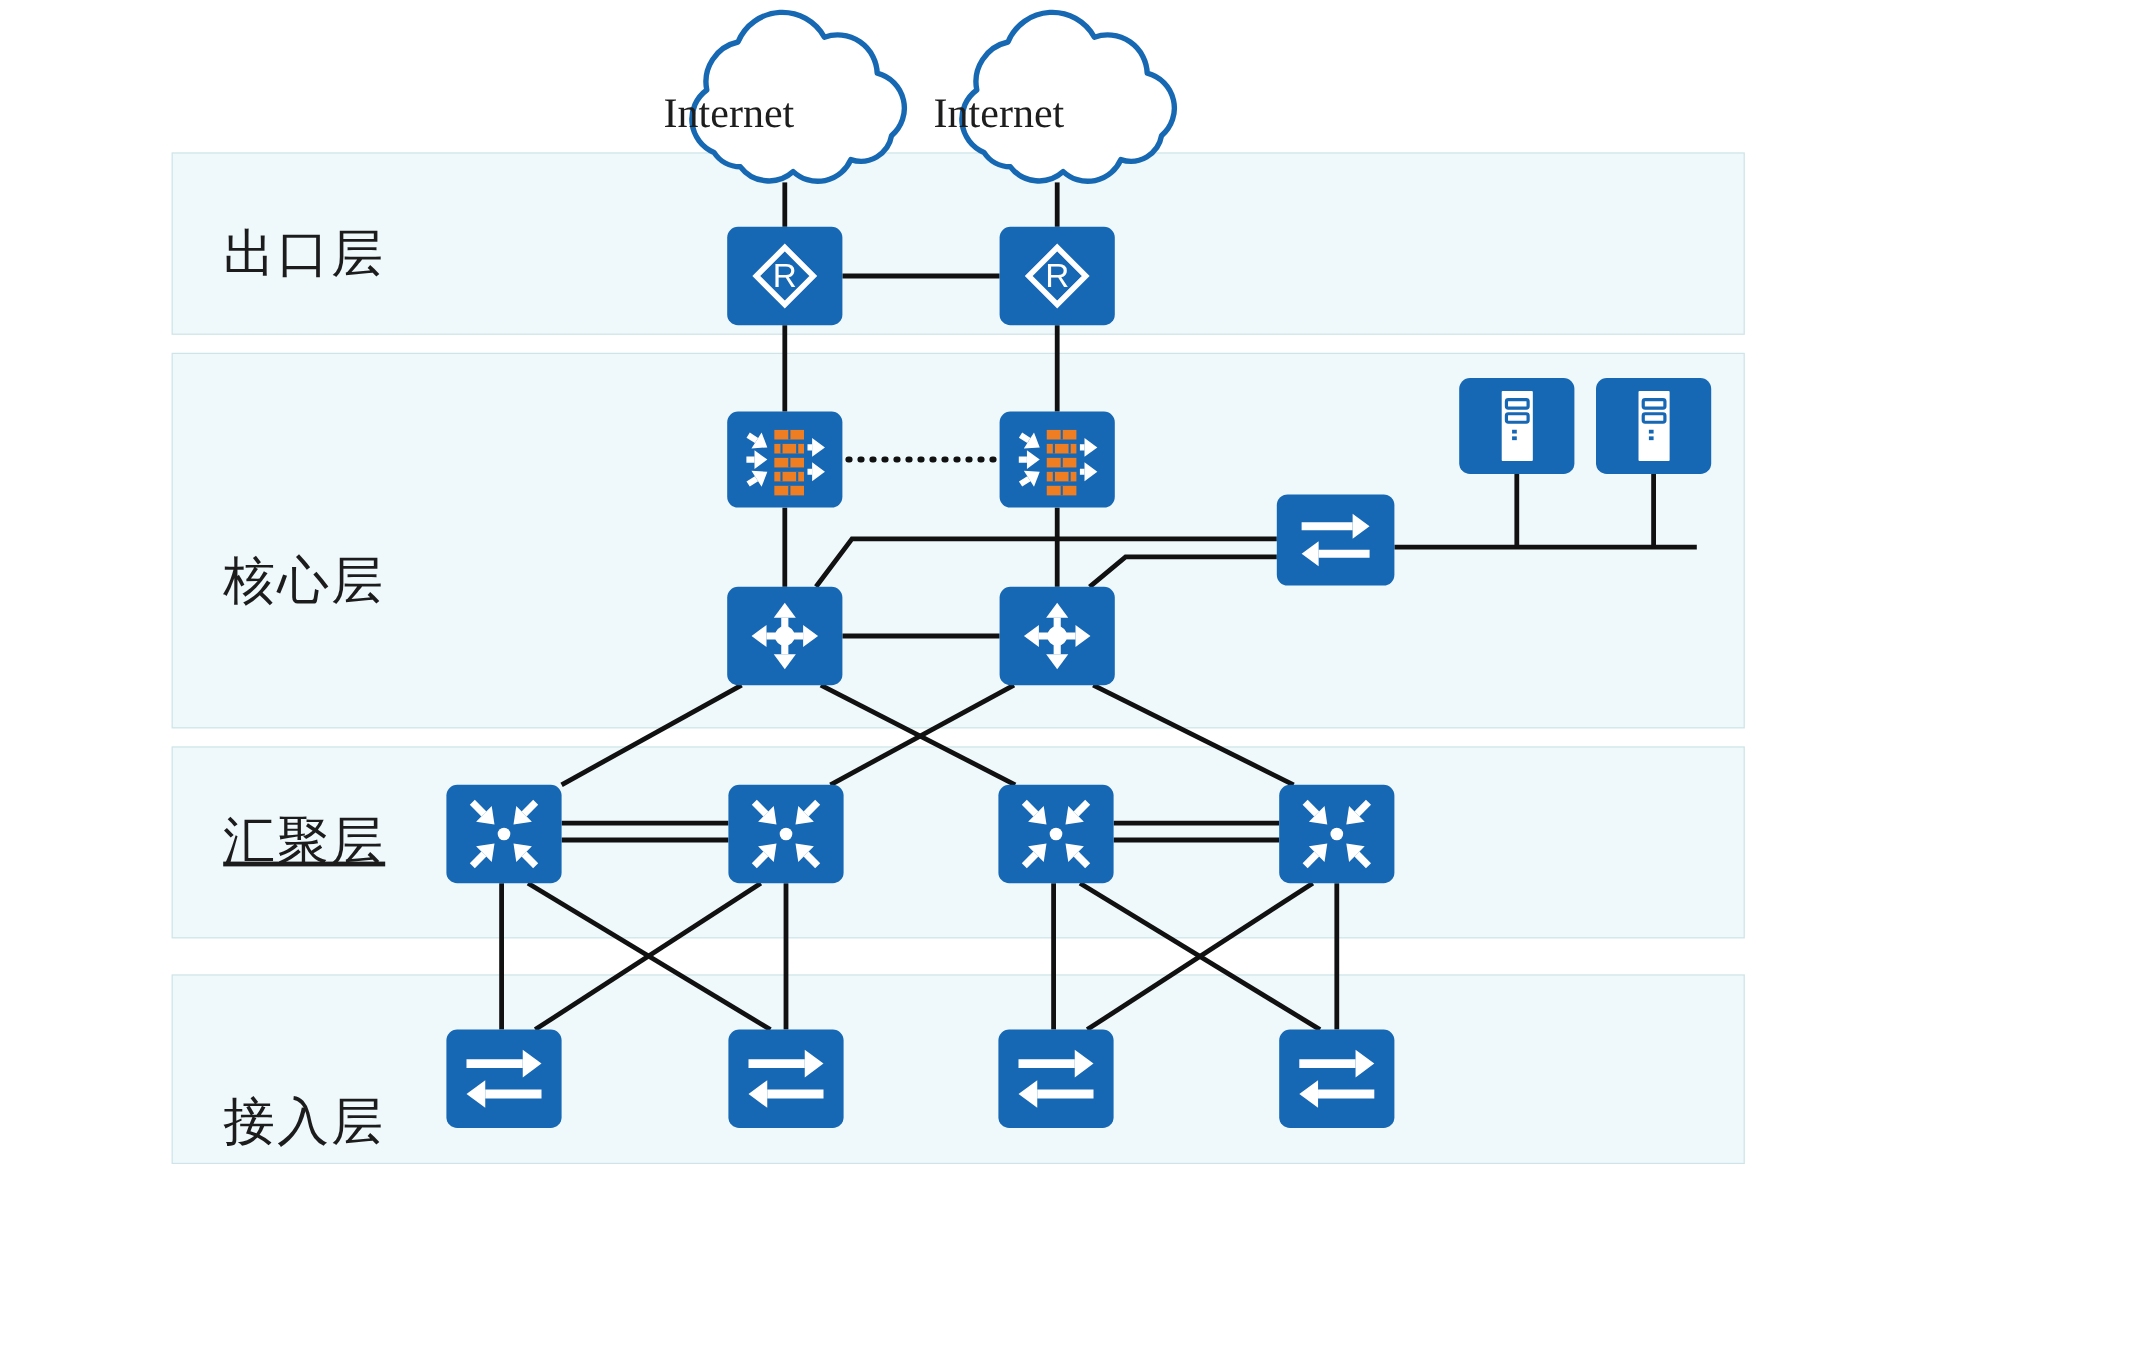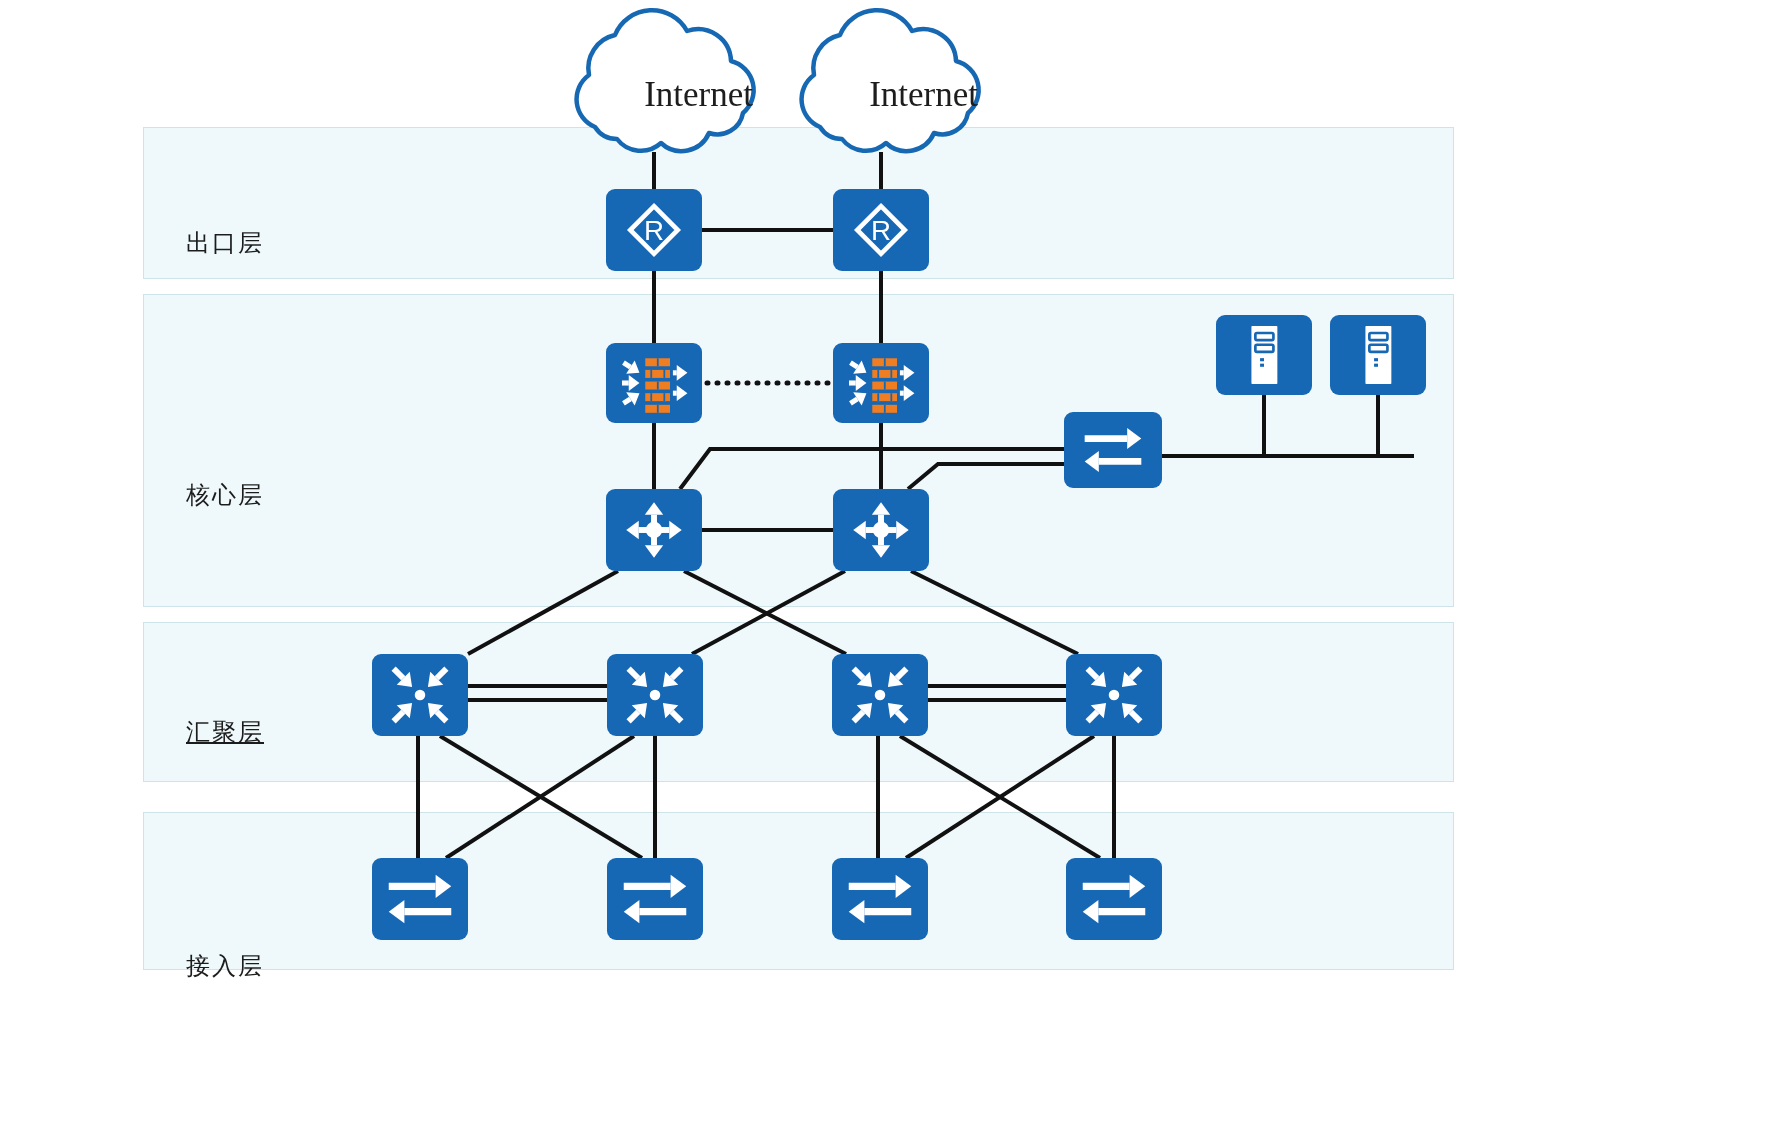--- a/index.html
+++ b/index.html
@@ -12,54 +12,53 @@
   }
   #stage{position:absolute;left:0;top:0;width:1781px;height:1142px;}
   .band{
     position:absolute;
     background:#eff9fb;
     border:1px solid #cfe4e8;
     box-sizing:border-box;
   }
   .band-label{
     position:absolute;
-    font-size:24px;
+    font-size:43px;
     color:#1c1c1c;
     letter-spacing:2px;
     font-family:"DejaVu Sans","Liberation Sans",sans-serif;
     white-space:nowrap;
-    margin-top:44px;
   }
   .node{
     position:absolute;
     background:#1667b4;
     border-radius:9px;
     box-sizing:border-box;
   }
   .cloud-label{
     position:absolute;
     font-family:"Liberation Serif","DejaVu Serif",serif;
     font-size:35px;
     color:#1d1d1d;
     white-space:nowrap;
-    text-align:right;
+    text-align:left;
   }
   svg.layer{position:absolute;left:0;top:0;width:1781px;height:1142px;overflow:visible;}
   svg.wires{pointer-events:none;}
 </style>
 </head>
 <body>
 
 <div id="stage">
 
   <div id="bands">
       <div class="band" style="left: 143px; top: 127px; width: 1311px; height: 152px; background: rgb(239, 249, 251); border-color: rgb(207, 228, 232);"></div>
       <div class="band-label" style="left: 186px; top: 183px;">出口层</div>
       <div class="band" style="left: 143px; top: 294px; width: 1311px; height: 313px; background: rgb(239, 249, 251); border-color: rgb(207, 228, 232);"></div>
-      <div class="band-label" style="left: 186px; top: 435px;">核心层</div>
+      <div class="band-label" style="left: 186px; top: 455px;">核心层</div>
       <div class="band" style="left: 143px; top: 622px; width: 1311px; height: 160px; background: rgb(239, 249, 251); border-color: rgb(207, 228, 232);"></div>
       <div class="band-label" style="left: 186px; top: 672px; text-decoration: underline;">汇聚层</div>
       <div class="band" style="left: 143px; top: 812px; width: 1311px; height: 158px; background: rgb(239, 249, 251); border-color: rgb(207, 228, 232);"></div>
       <div class="band-label" style="left: 186px; top: 906px;">接入层</div>
     </div>
 
   <svg class="layer wires" id="wires">
       <path d="M 654,152 L 654,189" fill="none" stroke="#111111" stroke-width="4" stroke-linecap="butt"></path>
       <path d="M 881,152 L 881,189" fill="none" stroke="#111111" stroke-width="4" stroke-linecap="butt"></path>
       <path d="M 702,230 L 833,230" fill="none" stroke="#111111" stroke-width="4" stroke-linecap="butt"></path>

